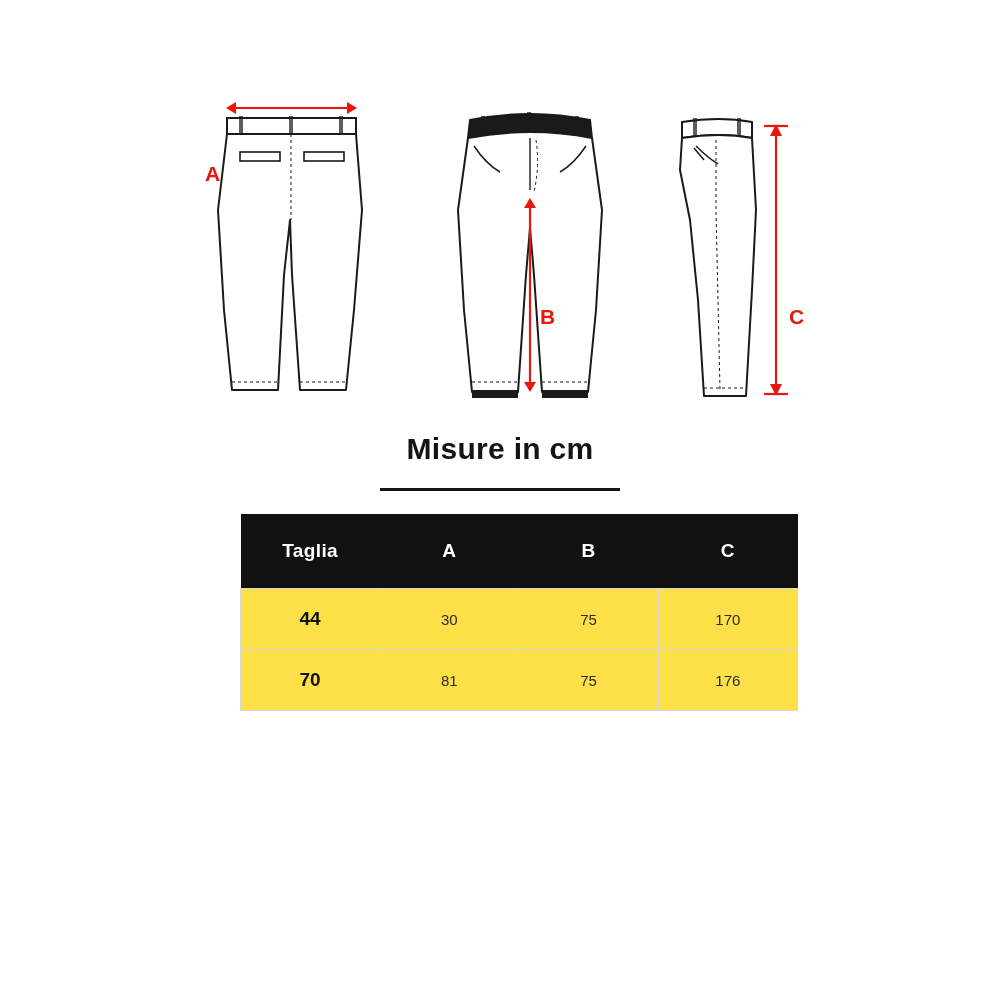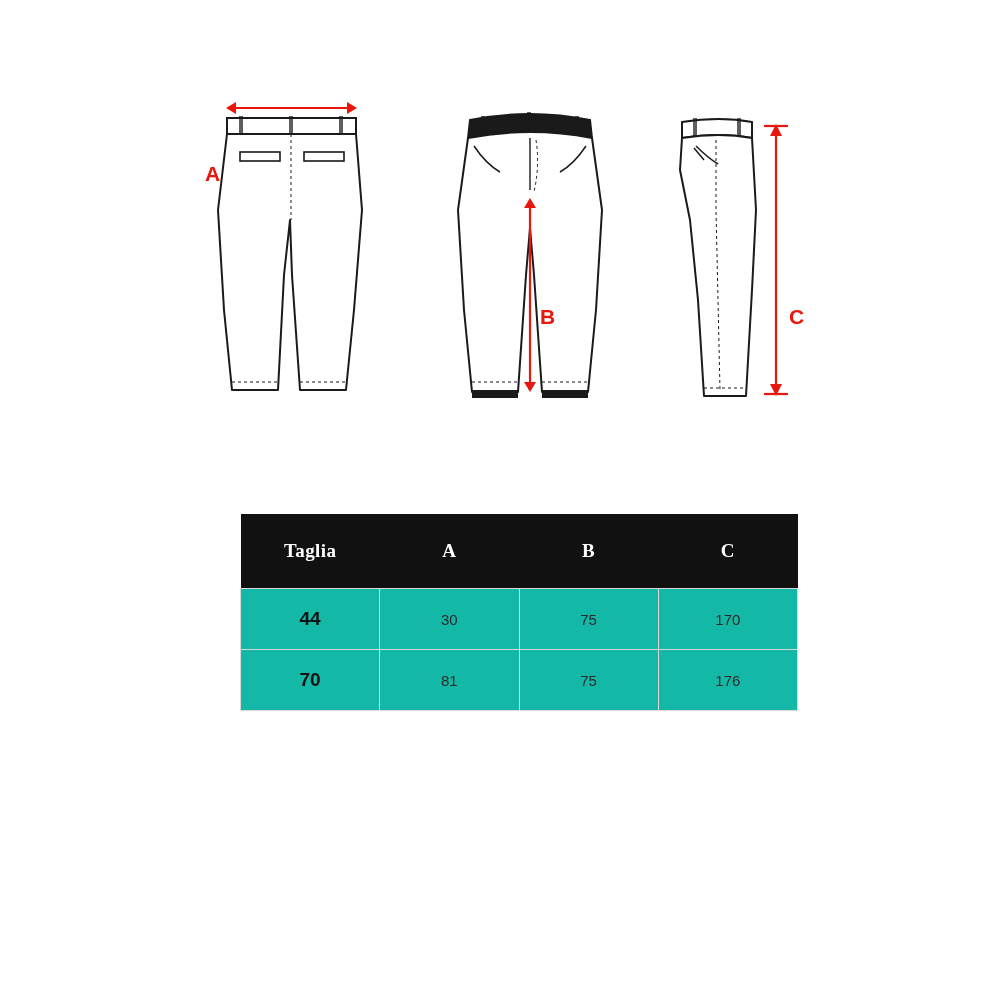--- a/index.html
+++ b/index.html
@@ -85,29 +85,28 @@
   }
   table.size-table thead th {
     background: #111111;
     color: #ffffff;
     font-size: 19px;
     font-weight: bold;
     height: 72px;
     text-align: center;
     border: none;
     letter-spacing: 0.4px;
-    font-family: Liberation Serif, serif;
   }
   table.size-table tbody td {
     height: 58px;
     text-align: center;
     font-size: 15px;
     color: #2a2a2a;
     border: 1px solid #d9d9d9;
-    background: #14b8a6;
+    background: #fde047;
   }
   table.size-table tbody td.size-col {
     font-size: 19px;
     font-weight: bold;
     color: #111111;
   }
   table.size-table tbody tr td:first-child { border-left: 1px solid #d9d9d9; }
   table.size-table tbody tr td:last-child { border-right: 1px solid #d9d9d9; }
 
   svg { display: block; }
@@ -200,20 +199,24 @@
           <line x1="104" y1="334" x2="128" y2="334"></line>
         </g>
       </svg>
     </div>
 
     <span class="marker marker-a">A</span>
     <span class="marker marker-b">B</span>
     <span class="marker marker-c">C</span>
   </div>
 
+  <div class="title-block">
+    <div class="title">Misure in cm</div>
+    <div class="title-rule"></div>
+  </div>
 
   <div class="table-wrap">
     <table class="size-table">
       <thead>
         <tr>
           <th>Taglia</th>
           <th>A</th>
           <th>B</th>
           <th>C</th>
         </tr>

